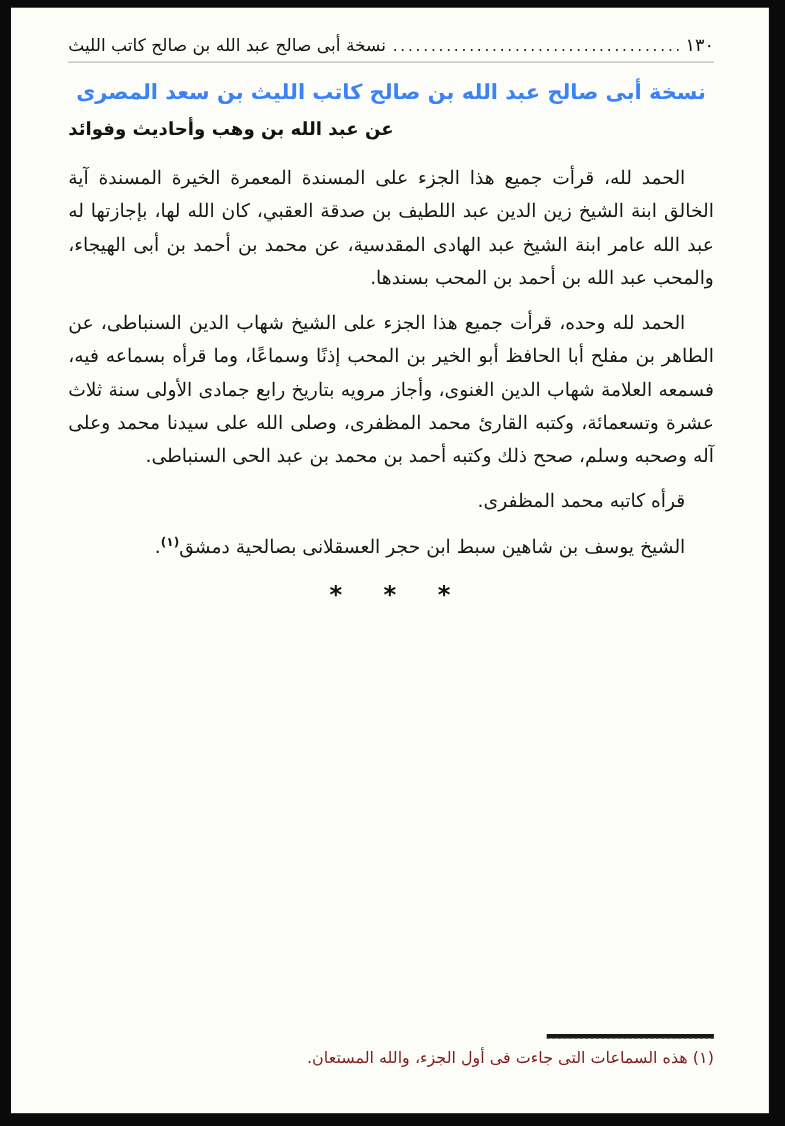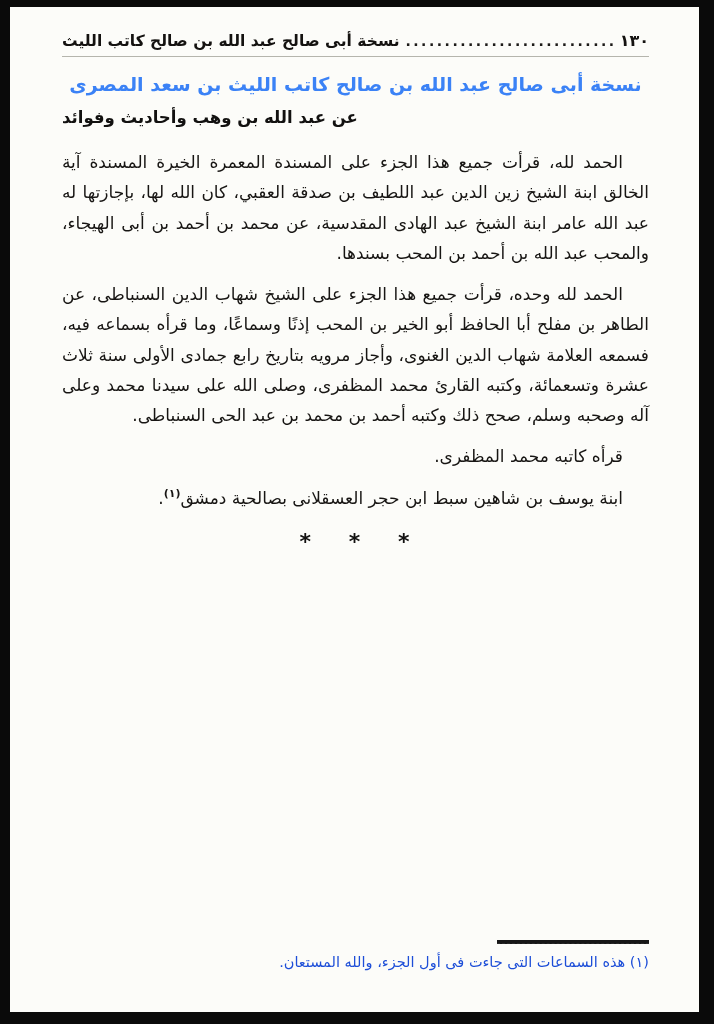--- a/index.html
+++ b/index.html
@@ -27,21 +27,21 @@
     direction: rtl;
     padding: 0 50px 0 52px;
     box-sizing: border-box;
   }
   
   .running-header {
     display: flex;
     direction: ltr;
     align-items: baseline;
     margin-top: 24px;
-    font-weight: bold;
+    font-weight: normal;
     font-size: 15.5px;
     color: #141210;
   }
   .rh-title {
     direction: rtl;
     white-space: nowrap;
   }
   .rh-dots {
     flex: 1;
     overflow: hidden;
@@ -119,21 +119,21 @@
     background: #171717;
     margin: 0 0 7px auto;
     margin-right: 0;
     border-bottom: 1px dashed #2a2a2a;
   }
   .fn-text {
     margin: 0;
     font-size: 14.5px;
     line-height: 1.6;
     text-align: right;
-    color: #1d4ed8;
+    color: #7f1d1d;
   }
 </style>
 </head>
 <body>
 
 <div class="frame">
   <div class="page">
 
     <div class="running-header">
       <span class="rh-title">نسخة أبى صالح عبد الله بن صالح كاتب الليث</span>
@@ -142,21 +142,21 @@
     </div>
     <div class="header-rule"></div>
 
     <h1 class="work-title">نسخة أبى صالح عبد الله بن صالح كاتب الليث بن سعد المصرى</h1>
     <h3 class="work-subtitle">عن عبد الله بن وهب وأحاديث وفوائد</h3>
 
     <p class="body-par">الحمد لله، قرأت جميع هذا الجزء على المسندة المعمرة الخيرة المسندة آية الخالق ابنة الشيخ زين الدين عبد اللطيف بن صدقة العقبي، كان الله لها، بإجازتها له عبد الله عامر ابنة الشيخ عبد الهادى المقدسية، عن محمد بن أحمد بن أبى الهيجاء، والمحب عبد الله بن أحمد بن المحب بسندها.</p>
     <p class="body-par">الحمد لله وحده، قرأت جميع هذا الجزء على الشيخ شهاب الدين السنباطى، عن الطاهر بن مفلح أبا الحافظ أبو الخير بن المحب إذنًا وسماعًا، وما قرأه بسماعه فيه، فسمعه العلامة شهاب الدين الغنوى، وأجاز مرويه بتاريخ رابع جمادى الأولى سنة ثلاث عشرة وتسعمائة، وكتبه القارئ محمد المظفرى، وصلى الله على سيدنا محمد وعلى آله وصحبه وسلم، صحح ذلك وكتبه أحمد بن محمد بن عبد الحى السنباطى.</p>
     <p class="body-par">قرأه كاتبه محمد المظفرى.</p>
 
-    <p class="body-par"><span>ابنة يوسف بن شاهين سبط ابن حجر العسقلانى بصالحية دمشق</span><sup class="fn-ref">(١)</sup><span>.</span></p>
+    <p class="body-par"><span>الشيخ يوسف بن شاهين سبط ابن حجر العسقلانى بصالحية دمشق</span><sup class="fn-ref">(١)</sup><span>.</span></p>
 
     <div class="stars">* * *</div>
 
     <div class="footnote-area">
       <div class="fn-rule"></div>
       <p class="fn-text"><span>(١)</span> <span>هذه السماعات التى جاءت فى أول الجزء، والله المستعان.</span></p>
     </div>
 
   </div>
 </div>

